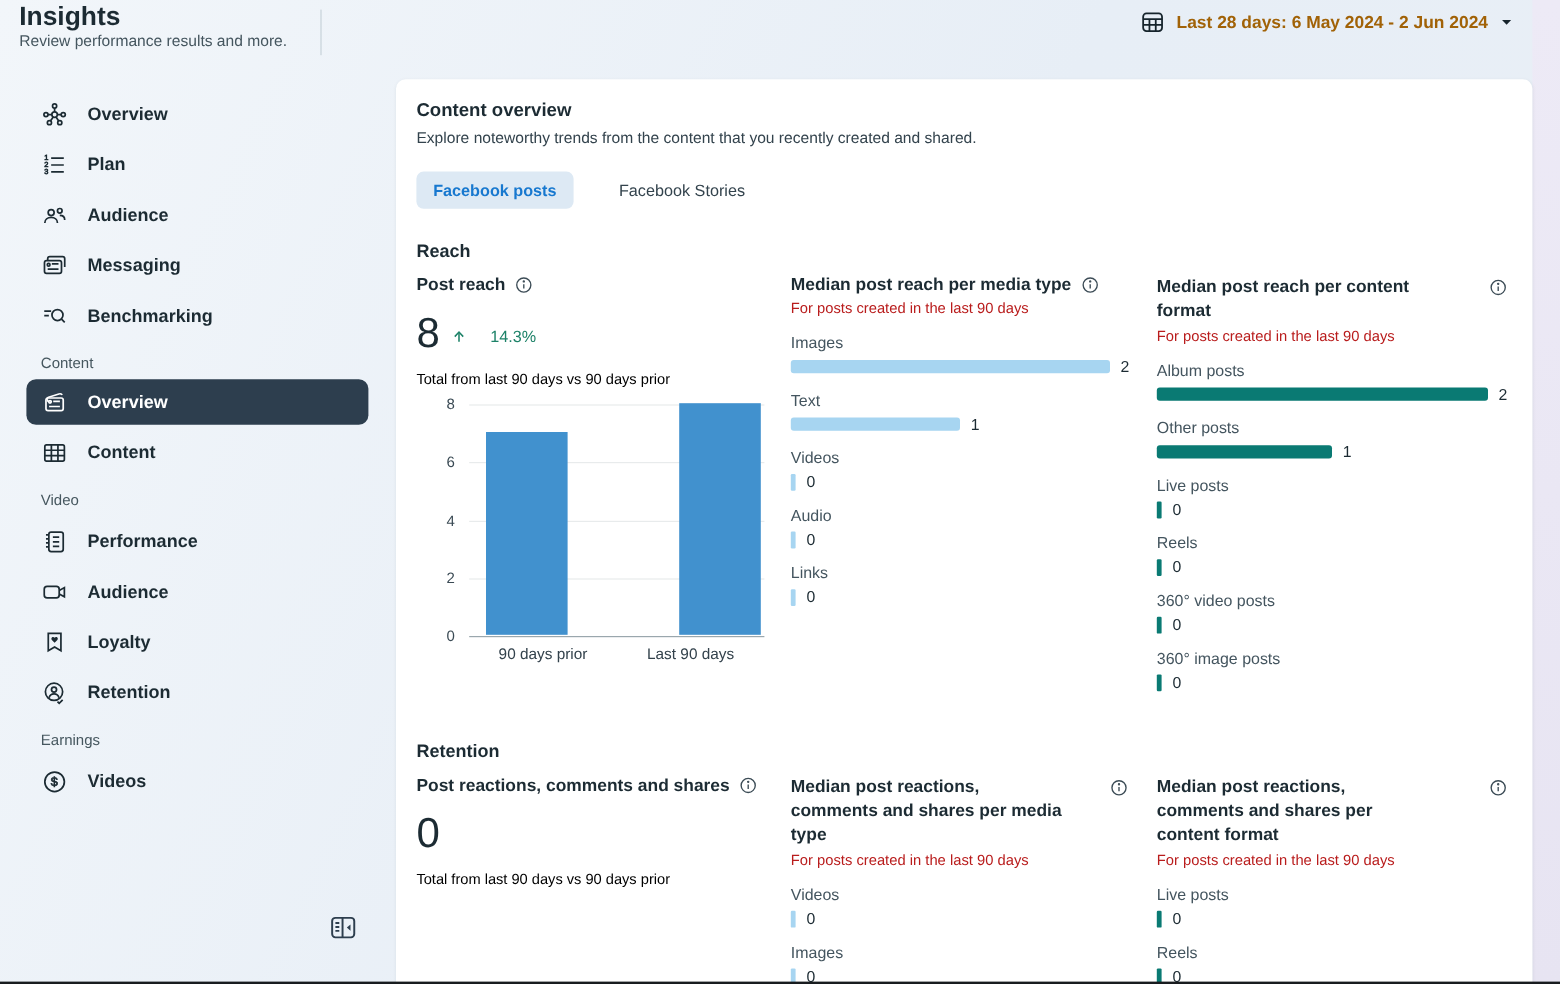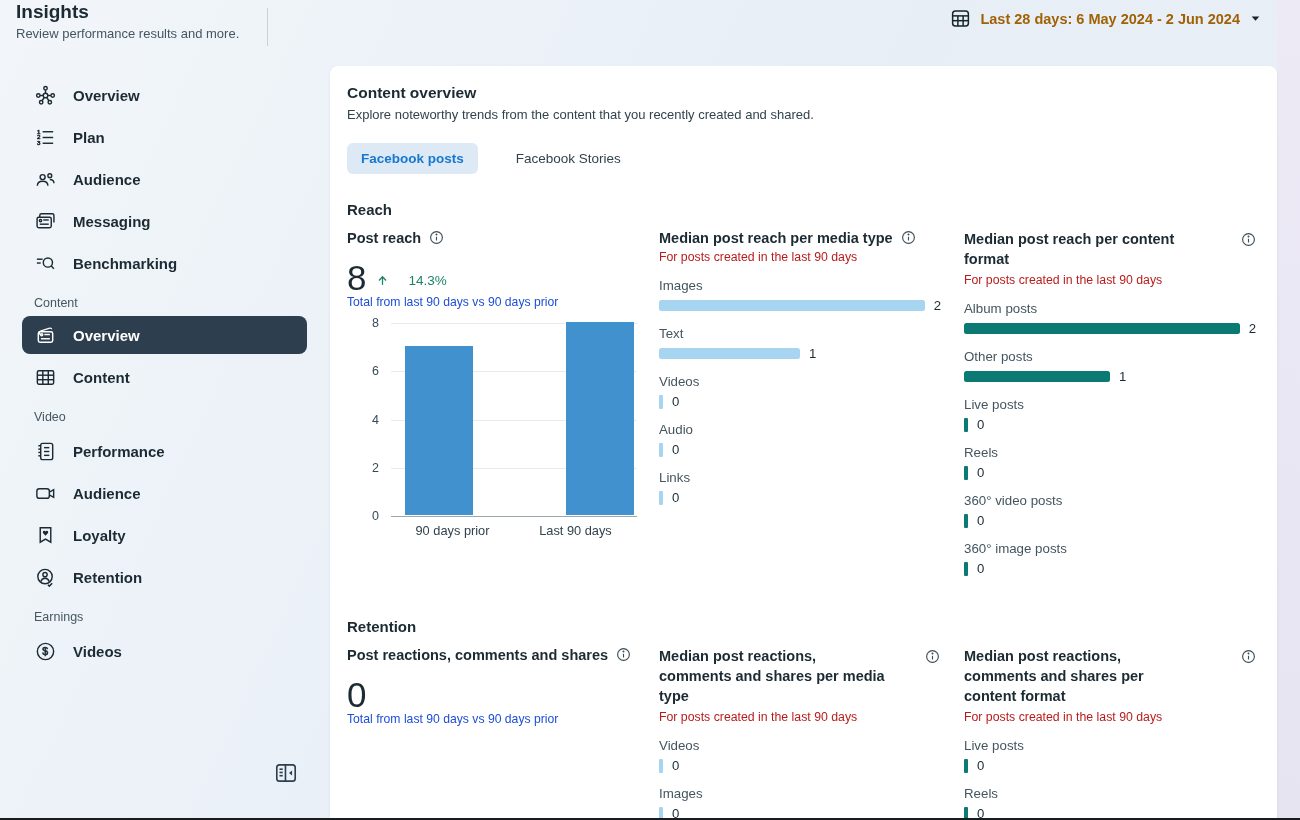--- a/index.html
+++ b/index.html
@@ -6,21 +6,21 @@
   html,body { width:1300px; height:820px; overflow:hidden; }
   body {
     font-family:"Liberation Sans","DejaVu Sans",sans-serif;
     color:#1c2b33;
     background:linear-gradient(115deg,#f2f6fa 0%,#e7eef6 55%,#e9eff6 100%);
     position:relative;
   }
   svg { display:block; }
 
   
-  .hdr-title { position:absolute; left:16px; top:1px; font-size:19px; font-weight:700; }
+  .hdr-title { position:absolute; left:16px; top:1px; font-size:22px; font-weight:700; }
   .hdr-sub { position:absolute; left:16px; top:26px; font-size:13px; color:#45565f; }
   .hdr-divider { position:absolute; left:267px; top:8px; width:1px; height:38px; background:#c7d2da; }
   .date-picker { position:absolute; right:38px; top:8px; display:flex; align-items:center; gap:9px; cursor:pointer; }
   .date-picker .dp-label { font-size:14.5px; font-weight:600; color:#a16207; }
 
   
   .sidebar { position:absolute; left:0; top:66px; width:330px; bottom:0; }
   .nav { position:absolute; left:22px; right:23px; top:8px; }
   .nav-item { height:42px; display:flex; align-items:center; gap:16px; padding-left:12px; border-radius:8px; cursor:pointer; }
   .nav-item .lbl { font-size:15px; font-weight:600; color:#1c2b33; }
@@ -53,21 +53,21 @@
   .metric-head { display:flex; align-items:center; gap:7px; }
   .metric-title { font-size:14.5px; font-weight:700; }
   .metric-head.spread { align-items:flex-start; }
   .metric-head.spread .metric-title { max-width:232px; line-height:1.38; }
   .metric-head.spread .info { margin-left:auto; margin-top:2px; }
   .info { color:#3c4c56; cursor:pointer; flex:0 0 auto; }
   .for-posts { font-size:12.3px; color:#b91c1c; margin-top:4px; }
 
   .big-number { font-size:35px; font-weight:400; margin-top:14px; line-height:1; display:flex; align-items:center; gap:10px; }
   .delta { display:flex; align-items:center; gap:19px; color:#1d8268; font-size:13.5px; font-weight:400; margin-top:6px; }
-  .note { font-size:12.2px; color:#1d4ed8; }
+  .note { font-size:12.2px; color:#000000; margin-top:14px; }
 
   
   .hlist { margin-top:14px; }
   .hrow { margin-bottom:13px; }
   .hrow .hlabel { font-size:13.3px; color:#44555f; margin-bottom:5px; }
   .hbarline { display:flex; align-items:center; }
   .hbar { height:11px; border-radius:2.5px; width:0; }
   .hbar.blue { background:#a7d5f1; }
   .hbar.teal { background:#0a7a73; }
   .hbar.zero { width:4px !important; height:14px; border-radius:1px; }

